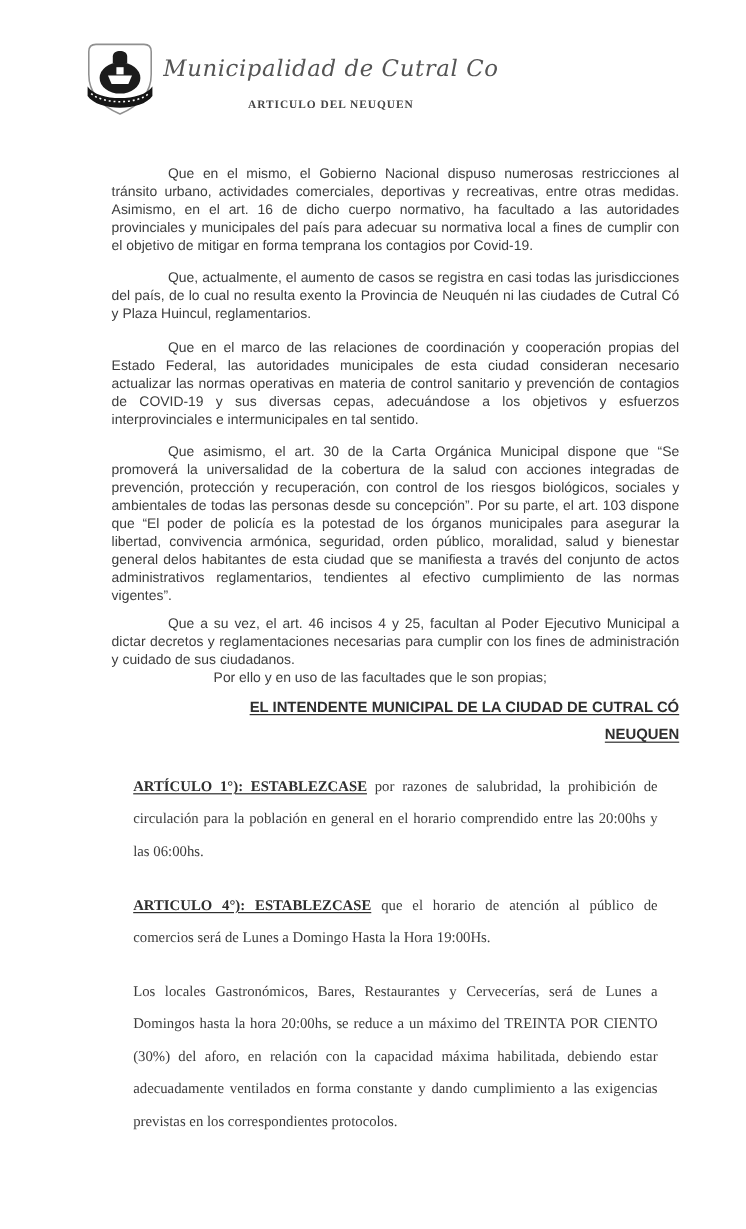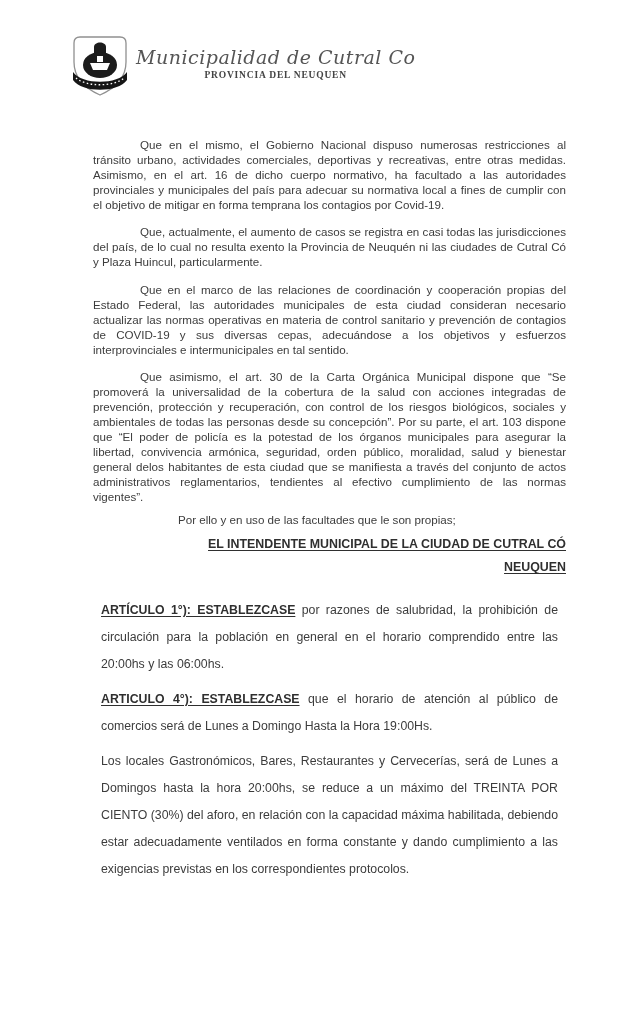--- a/index.html
+++ b/index.html
@@ -24,20 +24,21 @@
     display: flex;
     align-items: flex-start;
   }
   .logo { width: 64px; height: 70px; flex: 0 0 auto; }
   .header-text {
     margin-left: 4px;
     padding-top: 12px;
     display: flex;
     flex-direction: column;
     align-items: center;
+    gap: 13px;
   }
   .header-title {
     font-family: "DejaVu Serif", serif;
     font-style: italic;
     font-size: 19px;
     letter-spacing: 0.5px;
     color: #555555;
     white-space: nowrap;
   }
   .header-subtitle {
@@ -80,22 +81,23 @@
     text-underline-offset: 2px;
     margin: 10px 0 0 0;
     line-height: 15px;
   }
   .decree-heading.second { margin-top: 8px; }
 
   .article {
     text-align: justify;
     font-size: 12.3px;
     line-height: 27px;
-    margin: 8px;
+    margin: 18px;
     color: #3c3c3c;
+    font-family: Liberation Serif, serif;
   }
   .article.first { margin-top: 22px; }
   .article.gap-after { margin-bottom: 8px; }
   .article-label {
     font-weight: bold;
     color: #2f2f2f;
     text-decoration: underline;
     text-underline-offset: 2px;
   }
 </style>
@@ -111,35 +113,36 @@
         <path d="M26 13 C26 7 38 7 38 13 L38 19 L26 19 Z" fill="#1c1c1c"></path>
         <ellipse cx="32" cy="31" rx="17" ry="13" fill="#1c1c1c"></ellipse>
         <rect x="29" y="22" width="6" height="6" fill="#ffffff"></rect>
         <path d="M22 29 L42 29 L39 36 L25 36 Z" fill="#ffffff"></path>
         <path d="M5 38 C14 51 50 51 59 38 L59 46 C50 59 14 59 5 46 Z" fill="#161616"></path>
         <path d="M8 44 C18 53 46 53 56 44" stroke="#ffffff" stroke-width="1.3" fill="none" stroke-dasharray="1.6 2.4"></path>
       </svg>
     </div>
     <div class="header-text">
       <div class="header-title">Municipalidad de Cutral Co</div>
-      <div class="header-subtitle">PROVINCIA DEL NEUQUEN</div>
+      <div class="header-subtitle">ARTICULO DEL NEUQUEN</div>
     </div>
   </div>
 
   <div class="content">
 
 
     <p class="para" style="margin-bottom:12px">Que en el mismo, el Gobierno Nacional dispuso numerosas restricciones al tránsito urbano, actividades comerciales, deportivas y recreativas, entre otras medidas. Asimismo, en el art. 16 de dicho cuerpo normativo, ha facultado a las autoridades provinciales y municipales del país para adecuar su normativa local a fines de cumplir con el objetivo de mitigar en forma temprana los contagios por Covid-19.</p>
 
-    <p class="para">Que, actualmente, el aumento de casos se registra en casi todas las jurisdicciones del país, de lo cual no resulta exento la Provincia de Neuquén ni las ciudades de Cutral Có y Plaza Huincul, particularmente.</p>
+    <p class="para">Que, actualmente, el aumento de casos se registra en casi todas las jurisdicciones del país, de lo cual no resulta exento la Provincia de Neuquén ni las ciudades de Cutral Có y Plaza Huincul, reglamentarios.</p>
 
     <p class="para" style="margin-bottom:12px">Que en el marco de las relaciones de coordinación y cooperación propias del Estado Federal, las autoridades municipales de esta ciudad consideran necesario actualizar las normas operativas en materia de control sanitario y prevención de contagios de COVID-19 y sus diversas cepas, adecuándose a los objetivos y esfuerzos interprovinciales e intermunicipales en tal sentido.</p>
 
     <p class="para" style="margin-bottom:8px"><span>Que asimismo, el art. 30 de la Carta Orgánica Municipal dispone que </span><span class="it">“Se promoverá la universalidad de la cobertura de la salud con acciones integradas de prevención, protección y recuperación, con control de los riesgos biológicos, sociales y ambientales de todas las personas desde su concepción”.</span><span> Por su parte, el art. 103 dispone que </span><span class="it">“El poder de policía es la potestad de los órganos municipales para asegurar la libertad, convivencia armónica, seguridad, orden público, moralidad, salud y bienestar general delos habitantes de esta ciudad que se manifiesta a través del conjunto de actos administrativos reglamentarios, tendientes al efectivo cumplimiento de las normas vigentes”.</span></p>
 
+    <p class="para" style="margin-bottom:0">Que a su vez, el art. 46 incisos 4 y 25, facultan al Poder Ejecutivo Municipal a dictar decretos y reglamentaciones necesarias para cumplir con los fines de administración y cuidado de sus ciudadanos.</p>
 
     <p class="por-ello">Por ello y en uso de las facultades que le son propias;</p>
 
     <p class="decree-heading">EL INTENDENTE MUNICIPAL DE LA CIUDAD DE CUTRAL CÓ</p>
     <p class="decree-heading second">NEUQUEN</p>
 
     <p class="article first gap-after"><span class="article-label">ARTÍCULO 1°): ESTABLEZCASE</span><span> por razones de salubridad, la prohibición de circulación para la población en general en el horario comprendido entre las 20:00hs y las 06:00hs.</span></p>
 
     <p class="article"><span class="article-label">ARTICULO 4°): ESTABLEZCASE</span><span> que el horario de atención al público de comercios será de Lunes a Domingo Hasta la Hora 19:00Hs.</span></p>
 

